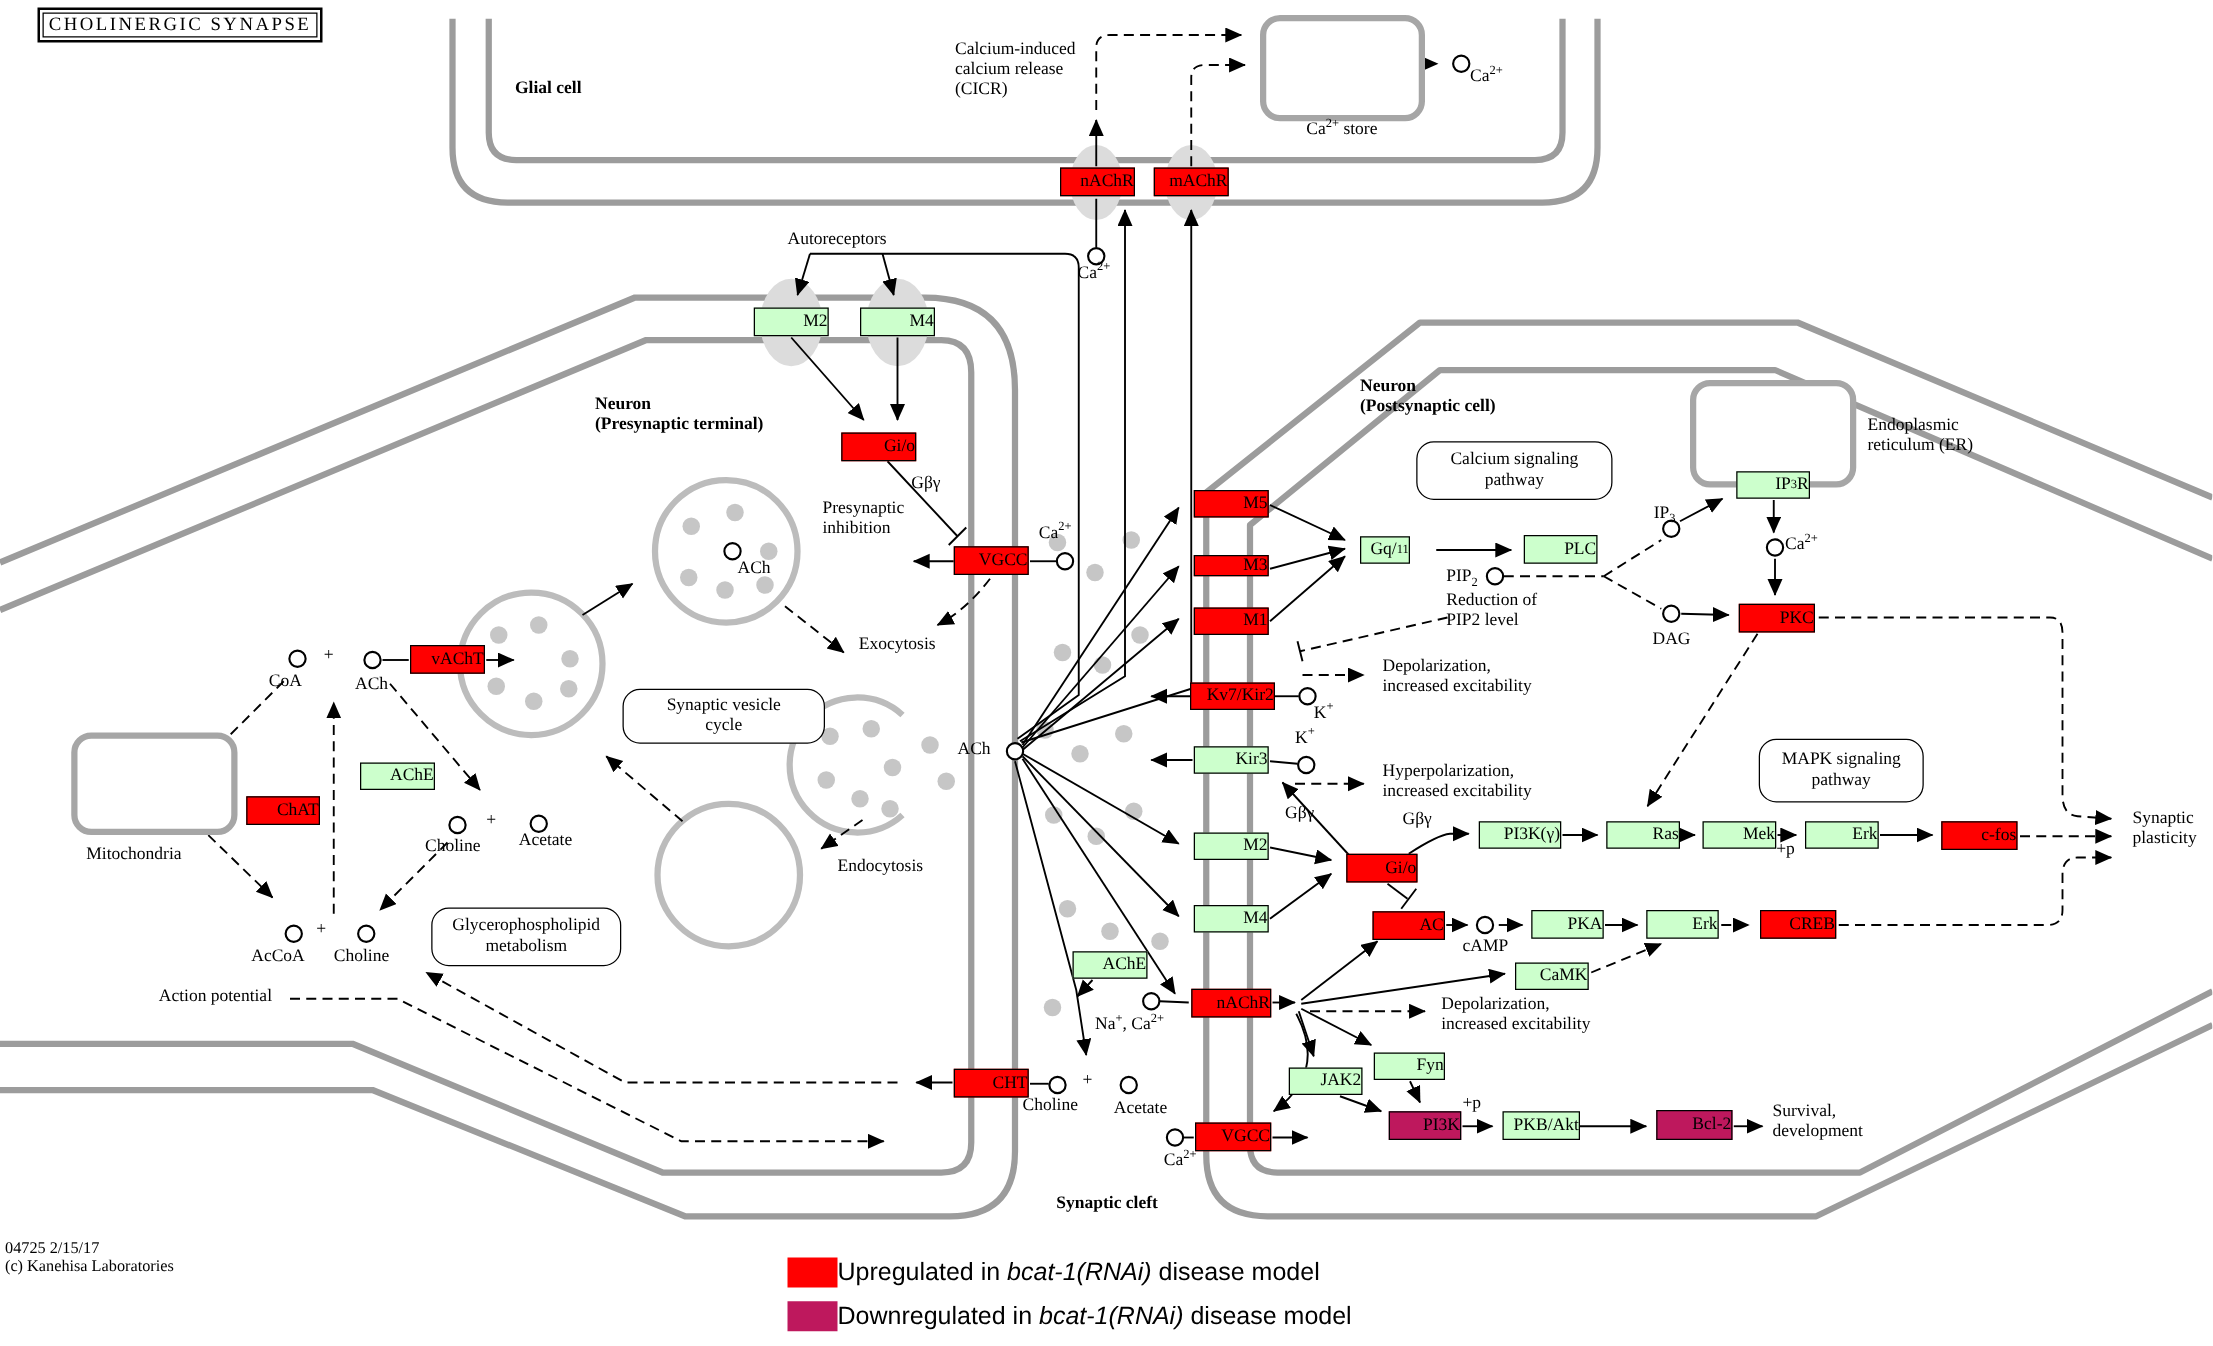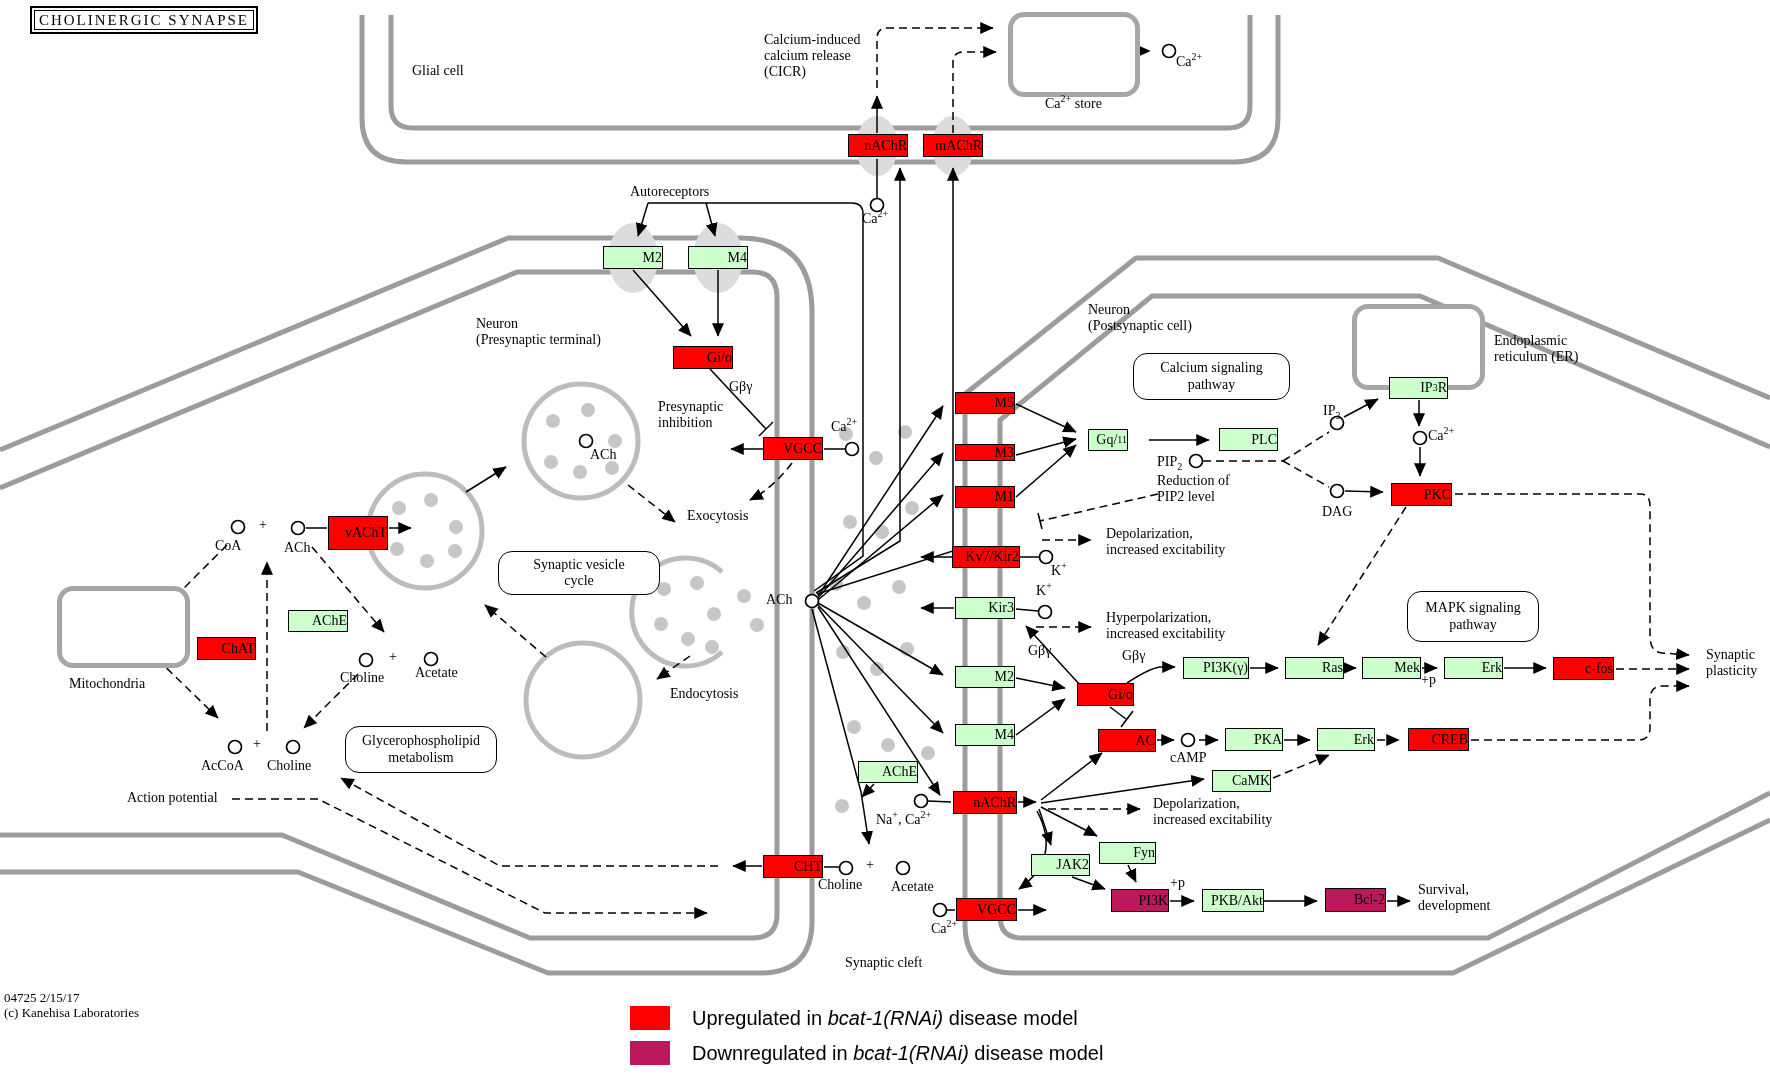--- a/index.html
+++ b/index.html
@@ -1,37 +1,37 @@
 <!DOCTYPE html>
 <html><head>
 <meta charset="utf-8">
 <style>
   html,body{margin:0;padding:0;background:#fff}
   #canvas{position:relative;width:1770px;height:1077px;background:#fff;overflow:hidden;
           font-family:"Liberation Serif",serif;color:#000}
   #bg{position:absolute;left:0;top:0}
   .lbl{position:absolute;font:14px "Liberation Serif",serif;line-height:1.15;white-space:pre-line}
-  .bold{font-weight:normal}
+  .bold{font-weight:bold}
   .small{font-size:13px}
   .gene{position:absolute;box-sizing:border-box;border:1.5px solid #000;display:flex;
         align-items:center;justify-content:flex-end;font:14px "Liberation Serif",serif;
         white-space:nowrap}
   .up{background:#ff0000}
   .normal{background:#ccffcc}
   .down{background:#be185d}
   .pbox{position:absolute;box-sizing:border-box;border:1.5px solid #000;border-radius:14px;
         background:#fff;display:flex;align-items:center;justify-content:center;text-align:center;
         font:14px "Liberation Serif",serif;white-space:pre-line;line-height:1.15}
   .cellrect{position:absolute;box-sizing:border-box;border:5px solid #a6a6a6;border-radius:16px;background:#fff}
   .titlebox{position:absolute;left:30px;top:6px;width:228px;height:28px;box-sizing:border-box;
             border:2px solid #000;box-shadow:inset 0 0 0 2px #fff,inset 0 0 0 3px #000;
             display:flex;align-items:center;justify-content:center;
             font:15px "Liberation Serif",serif;letter-spacing:2px}
   sup,sub{font-size:10px;line-height:0}
-  .legend-row{position:absolute;display:flex;align-items:center;gap:22px;
+  .legend-row{position:absolute;display:flex;align-items:center;gap:0;
               font:20px "Liberation Sans",sans-serif}
   .swatch{width:40px;height:24px;display:inline-block}
   .footer{position:absolute;font:13px "Liberation Serif",serif;line-height:1.15}
 </style>
 </head>
 <body>
 
 <div id="canvas">
 
   <svg id="bg" width="1770" height="1077" viewBox="0 0 1770 1077">
@@ -250,21 +250,21 @@
     </div>
   <div class="gene normal" style="left:688px;top:246px;width:60px;height:23px">
       <span>M4</span>
     </div>
   <div class="gene up" style="left:673px;top:346px;width:60px;height:23px">
       <span>Gi/o</span>
     </div>
   <div class="gene up" style="left:763px;top:437px;width:60px;height:23px">
       <span>VGCC</span>
     </div>
-  <div class="gene up" style="left:328px;top:516px;width:60px;height:34px">
+  <div class="gene up" style="left:328px;top:516px;width:60px;height:23px">
       <span>vAChT</span>
     </div>
   <div class="gene normal" style="left:288px;top:610px;width:60px;height:22px">
       <span>AChE</span>
     </div>
   <div class="gene up" style="left:197px;top:637px;width:59px;height:23px">
       <span>ChAT</span>
     </div>
   <div class="gene up" style="left:955px;top:392px;width:60px;height:22px">
       <span>M5</span>

